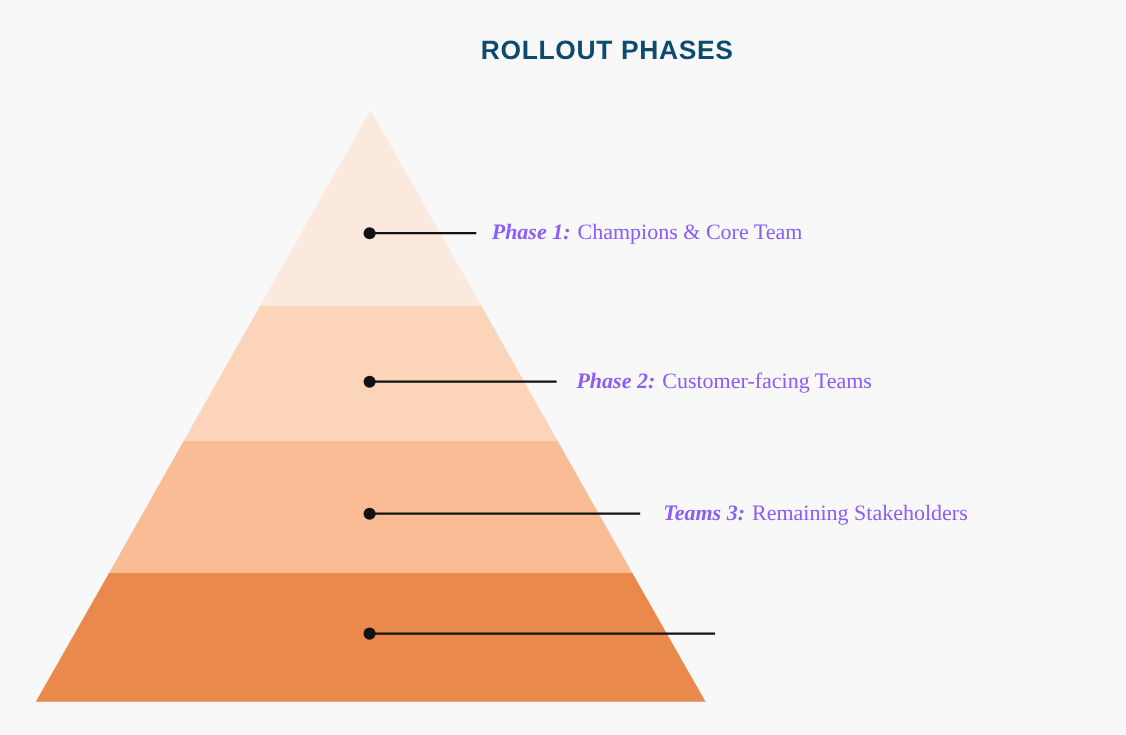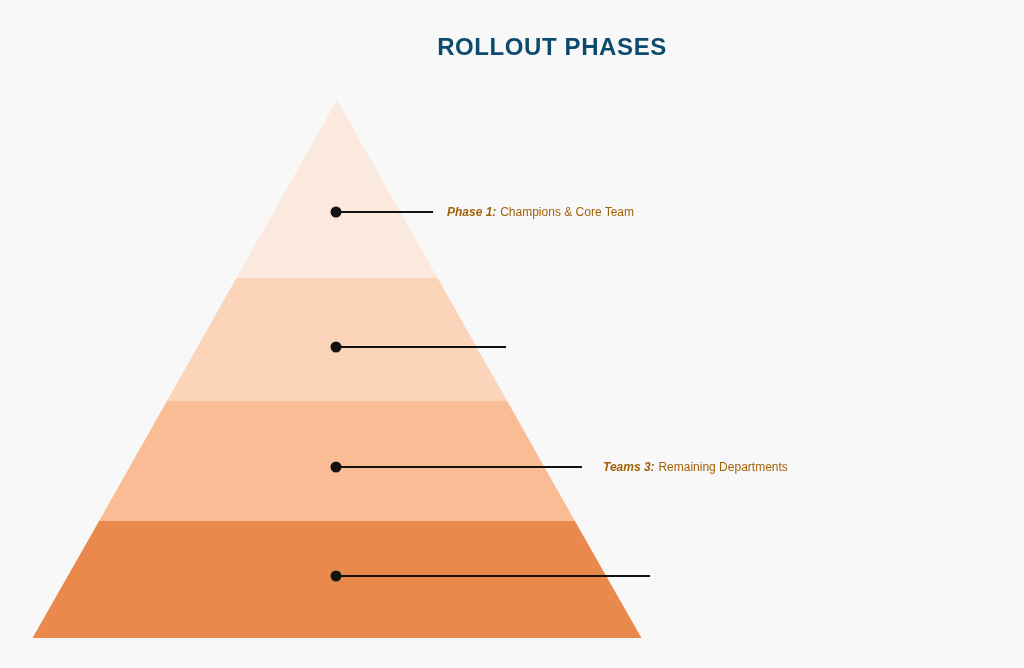--- a/index.html
+++ b/index.html
@@ -28,22 +28,23 @@
   }
   .pyramid-svg {
     position: absolute;
     top: 0;
     left: 0;
   }
   .phase-label {
     position: absolute;
     transform: translateY(-50%);
     white-space: nowrap;
-    font-size: 12px;
-    color: #a16207;
+    font-size: 20px;
+    color: #8b5cf6;
+    font-family: Liberation Serif, serif;
   }
   .phase-label .prefix {
     font-weight: bold;
     font-style: italic;
     margin-right: 0.32em;
   }
   .phase-label-1 { left: 447px; top: 212px; }
   .phase-label-2 { left: 524px; top: 347px; }
   .phase-label-3 { left: 603px; top: 467px; }
   .phase-label-4 { left: 670px; top: 576px; }
@@ -69,17 +70,20 @@
 
     <circle cx="336" cy="212" r="5.5" fill="#121212"></circle>
     <circle cx="336" cy="347" r="5.5" fill="#121212"></circle>
     <circle cx="336" cy="467" r="5.5" fill="#121212"></circle>
     <circle cx="336" cy="576" r="5.5" fill="#121212"></circle>
   </svg>
 
   <div class="phase-label phase-label-1">
     <span class="prefix">Phase 1:</span><span>Champions &amp; Core Team</span>
   </div>
+  <div class="phase-label phase-label-2">
+    <span class="prefix">Phase 2:</span><span>Customer-facing Teams</span>
+  </div>
   <div class="phase-label phase-label-3">
-    <span class="prefix">Teams 3:</span><span>Remaining Departments</span>
+    <span class="prefix">Teams 3:</span><span>Remaining Stakeholders</span>
   </div>
 
 </div>
 
 </body></html>

